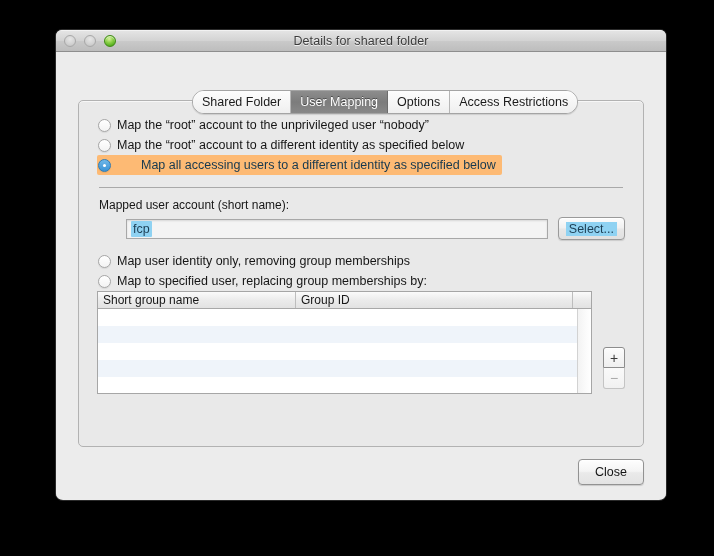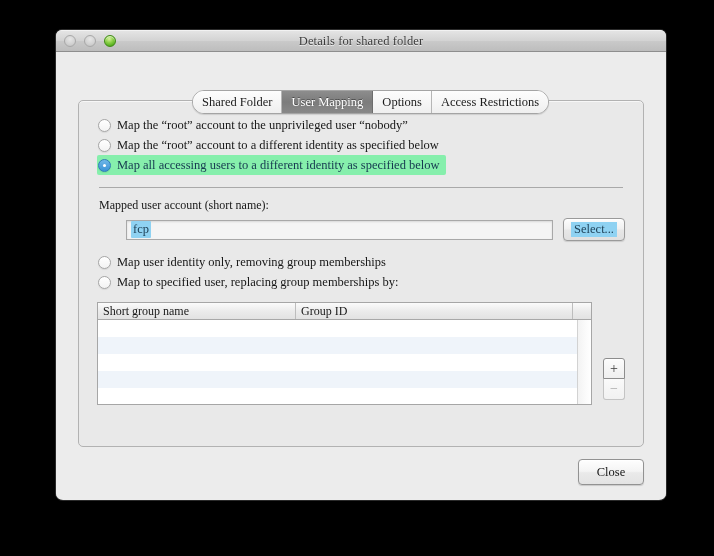--- a/index.html
+++ b/index.html
@@ -20,21 +20,20 @@
   .window {
     position: absolute;
     left: 56px;
     top: 30px;
     width: 610px;
     height: 470px;
     background: #ececec;
     border-radius: 6px 6px 7px 7px;
     box-shadow: 0 0 0 1px #2a2a2a, 0 6px 22px rgba(0,0,0,0.8);
     overflow: hidden;
-    font-family: Liberation Serif, serif;
   }
 
   
   .titlebar {
     position: relative;
     height: 22px;
     background: linear-gradient(to bottom, #e4e4e4 0%, #d3d3d3 48%, #c9c9c9 52%, #bdbdbd 100%);
     border-bottom: 1px solid #8e8e8e;
     border-top: 1px solid #f2f2f2;
     box-sizing: border-box;
@@ -132,23 +131,24 @@
   .radio-row {
     display: flex;
     align-items: center;
     height: 20px;
     padding: 0 3px 0 1px;
     box-sizing: border-box;
     border-radius: 2px;
     cursor: default;
   }
   .radio-row.hl {
-    background: #86efac;
+    background: #fdba74;
     width: fit-content;
     padding-right: 6px;
+    gap: 24px;
   }
   .radio {
     width: 13px;
     height: 13px;
     border-radius: 50%;
     box-sizing: border-box;
     flex: 0 0 auto;
     margin-right: 6px;
     background: linear-gradient(to bottom, #ffffff 0%, #f3f3f3 100%);
     border: 1px solid #a6a6a6;
@@ -234,21 +234,21 @@
     color: #1d3f55;
     background: #8fd2f2;
     padding: 0 3px;
   }
 
   
   .table-area {
     display: flex;
     align-items: flex-start;
     gap: 11px;
-    margin-top: 10px;
+    margin-top: 0;
   }
   .table-wrap {
     flex: 1 1 auto;
     height: 103px;
     border: 1px solid #a6a6a6;
     background: #ffffff;
     box-shadow: inset 0 1px 2px rgba(0,0,0,0.08);
     overflow: hidden;
     position: relative;
     box-sizing: border-box;

